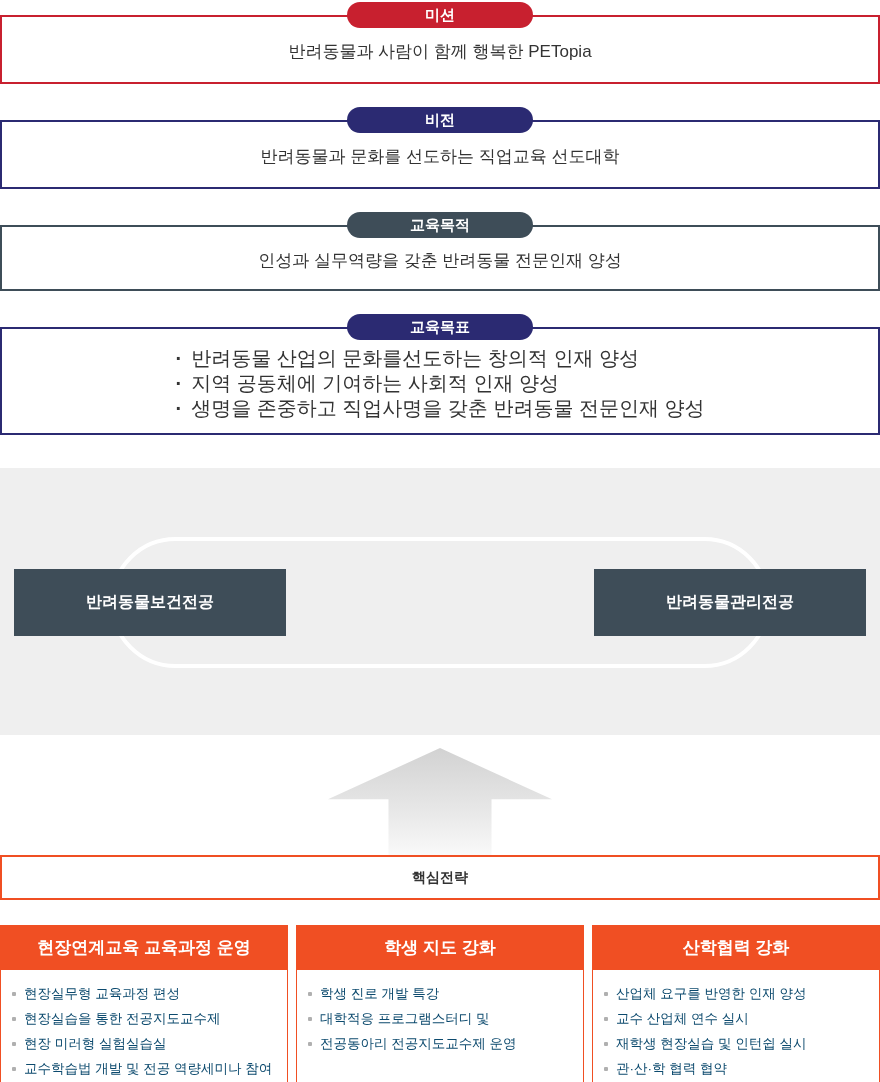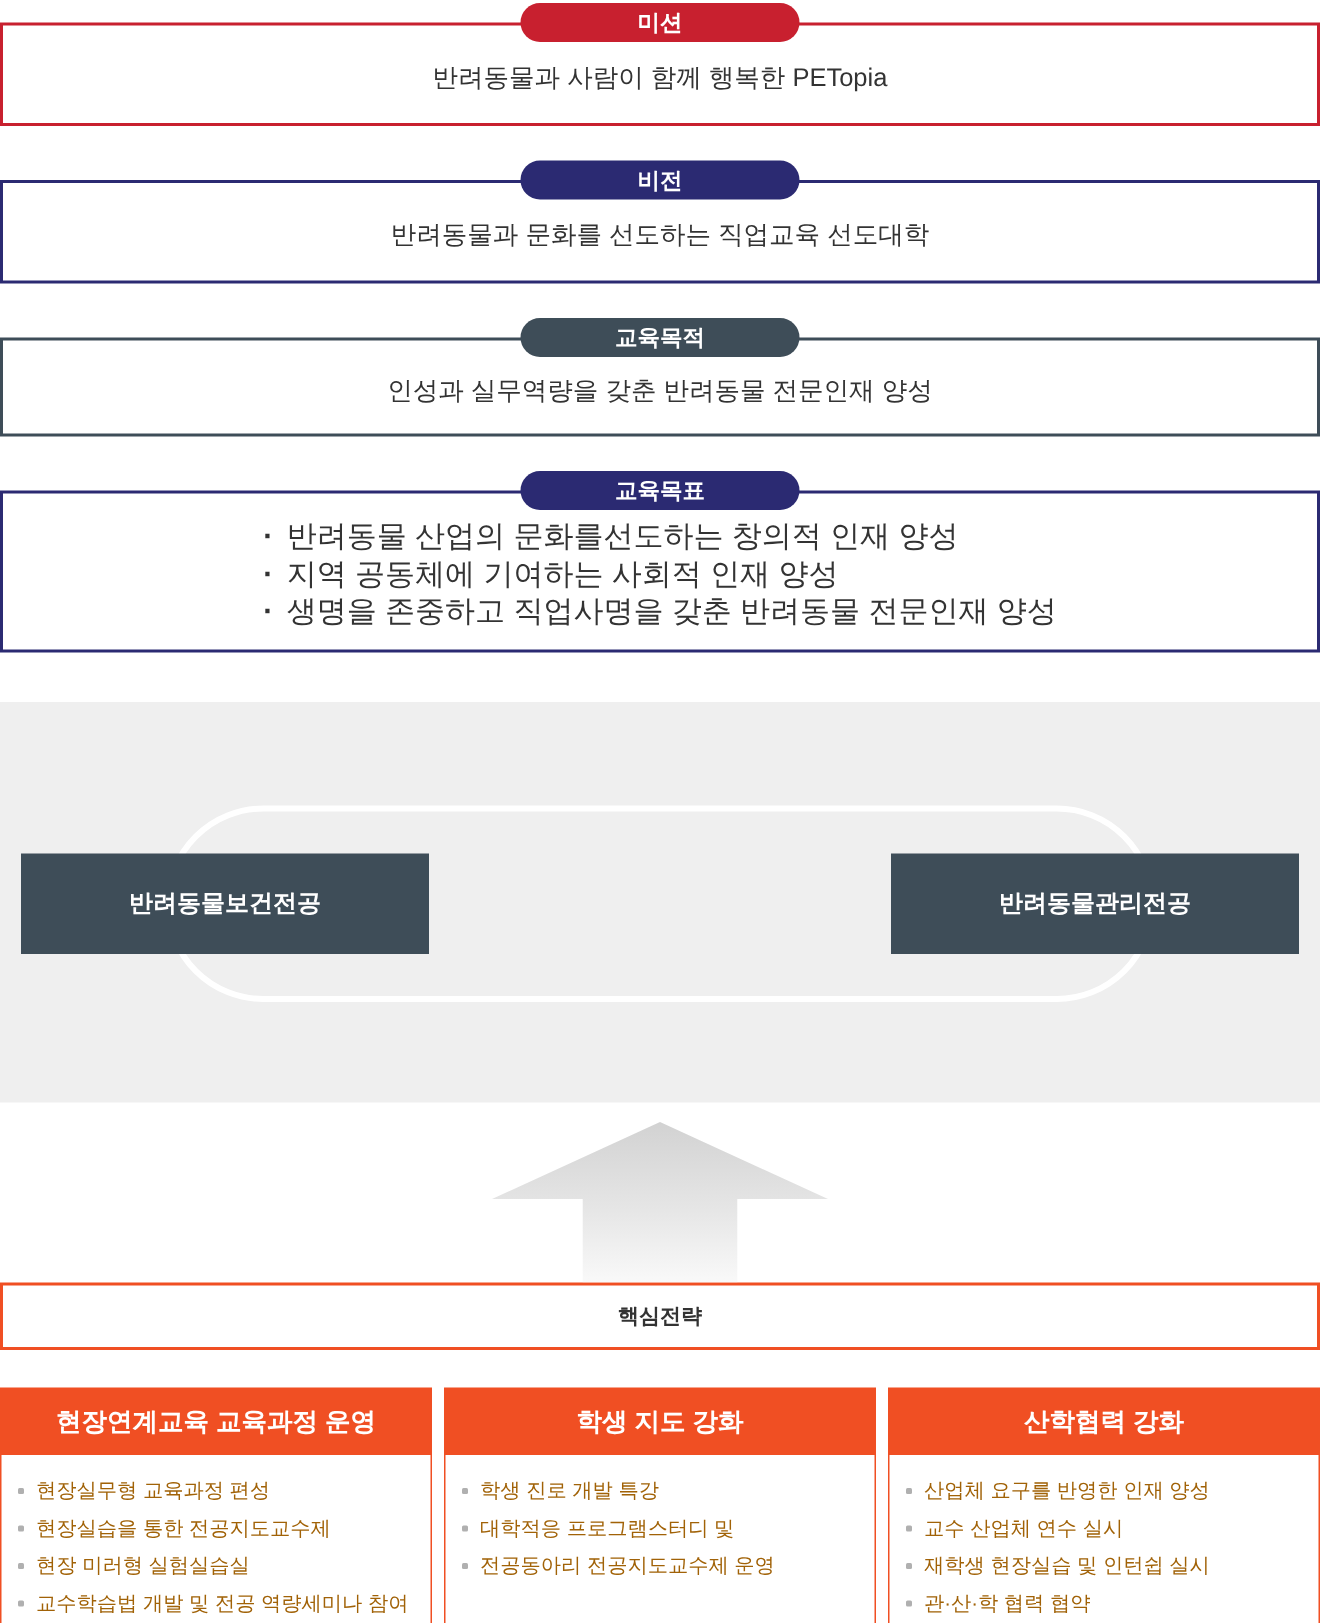--- a/index.html
+++ b/index.html
@@ -89,21 +89,21 @@
     height:45px;background:var(--orange);color:#fff;
     font-size:17px;font-weight:bold;
     display:flex;align-items:center;justify-content:center;
   }
   .col-body{
     list-style:none;flex:1;border:1px solid var(--orange);border-top:none;
     background:#fff;padding:11px 8px 10px 8px;min-height:112px;
   }
   .col-body li{
     display:flex;align-items:flex-start;
-    font-size:13.5px;line-height:25px;color:#a16207;text-align:center;
+    font-size:13.5px;line-height:25px;color:#0c4a6e;text-align:center;
   }
   .col-body li::before{
     content:"";flex:none;width:4px;height:4px;border-radius:1px;
     background:#b0b0b0;margin:11px 8px 0 3px;
   }
 </style>
 </head>
 <body>
 
 <div class="page">

